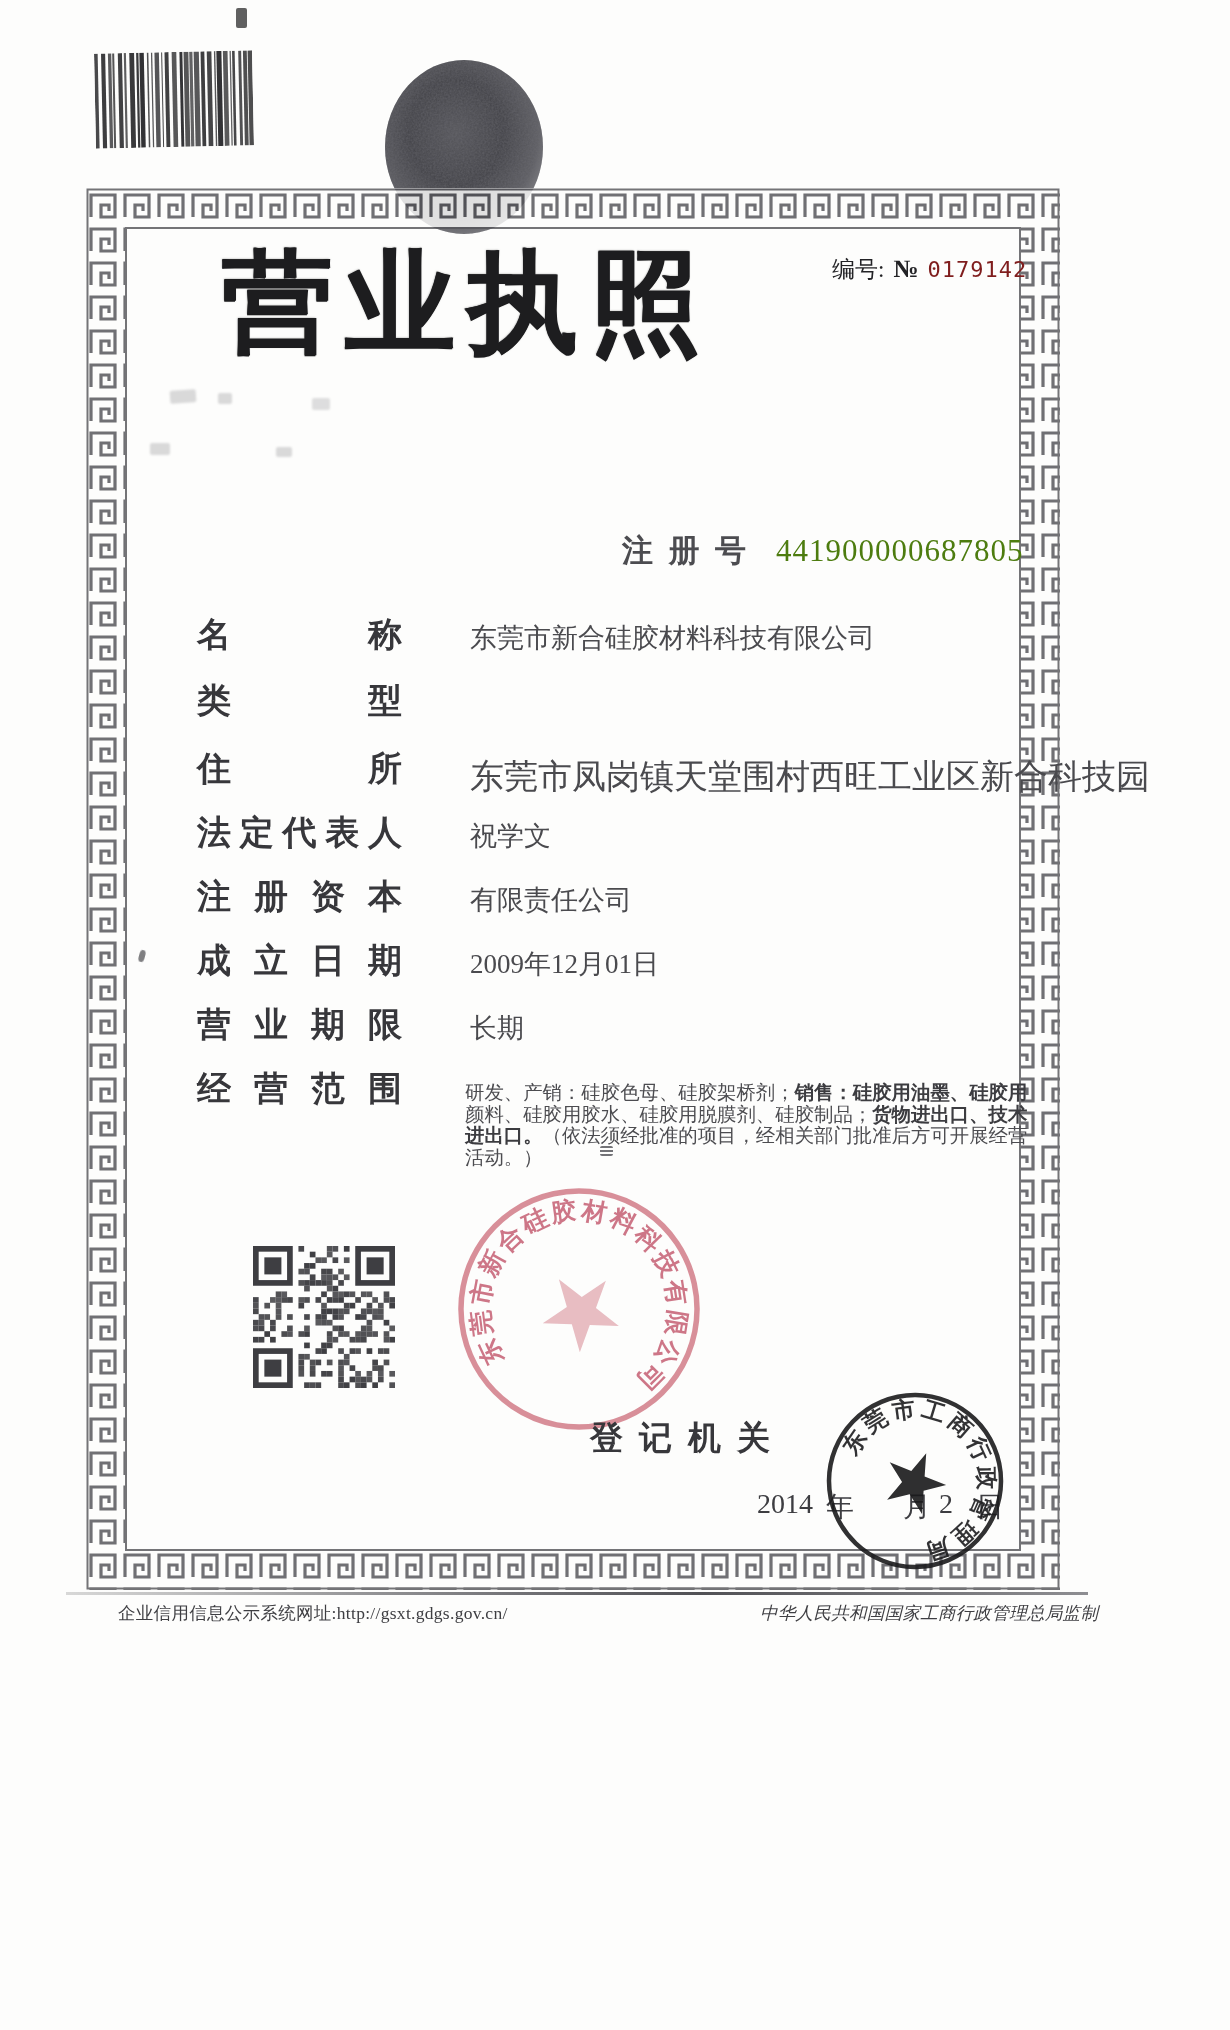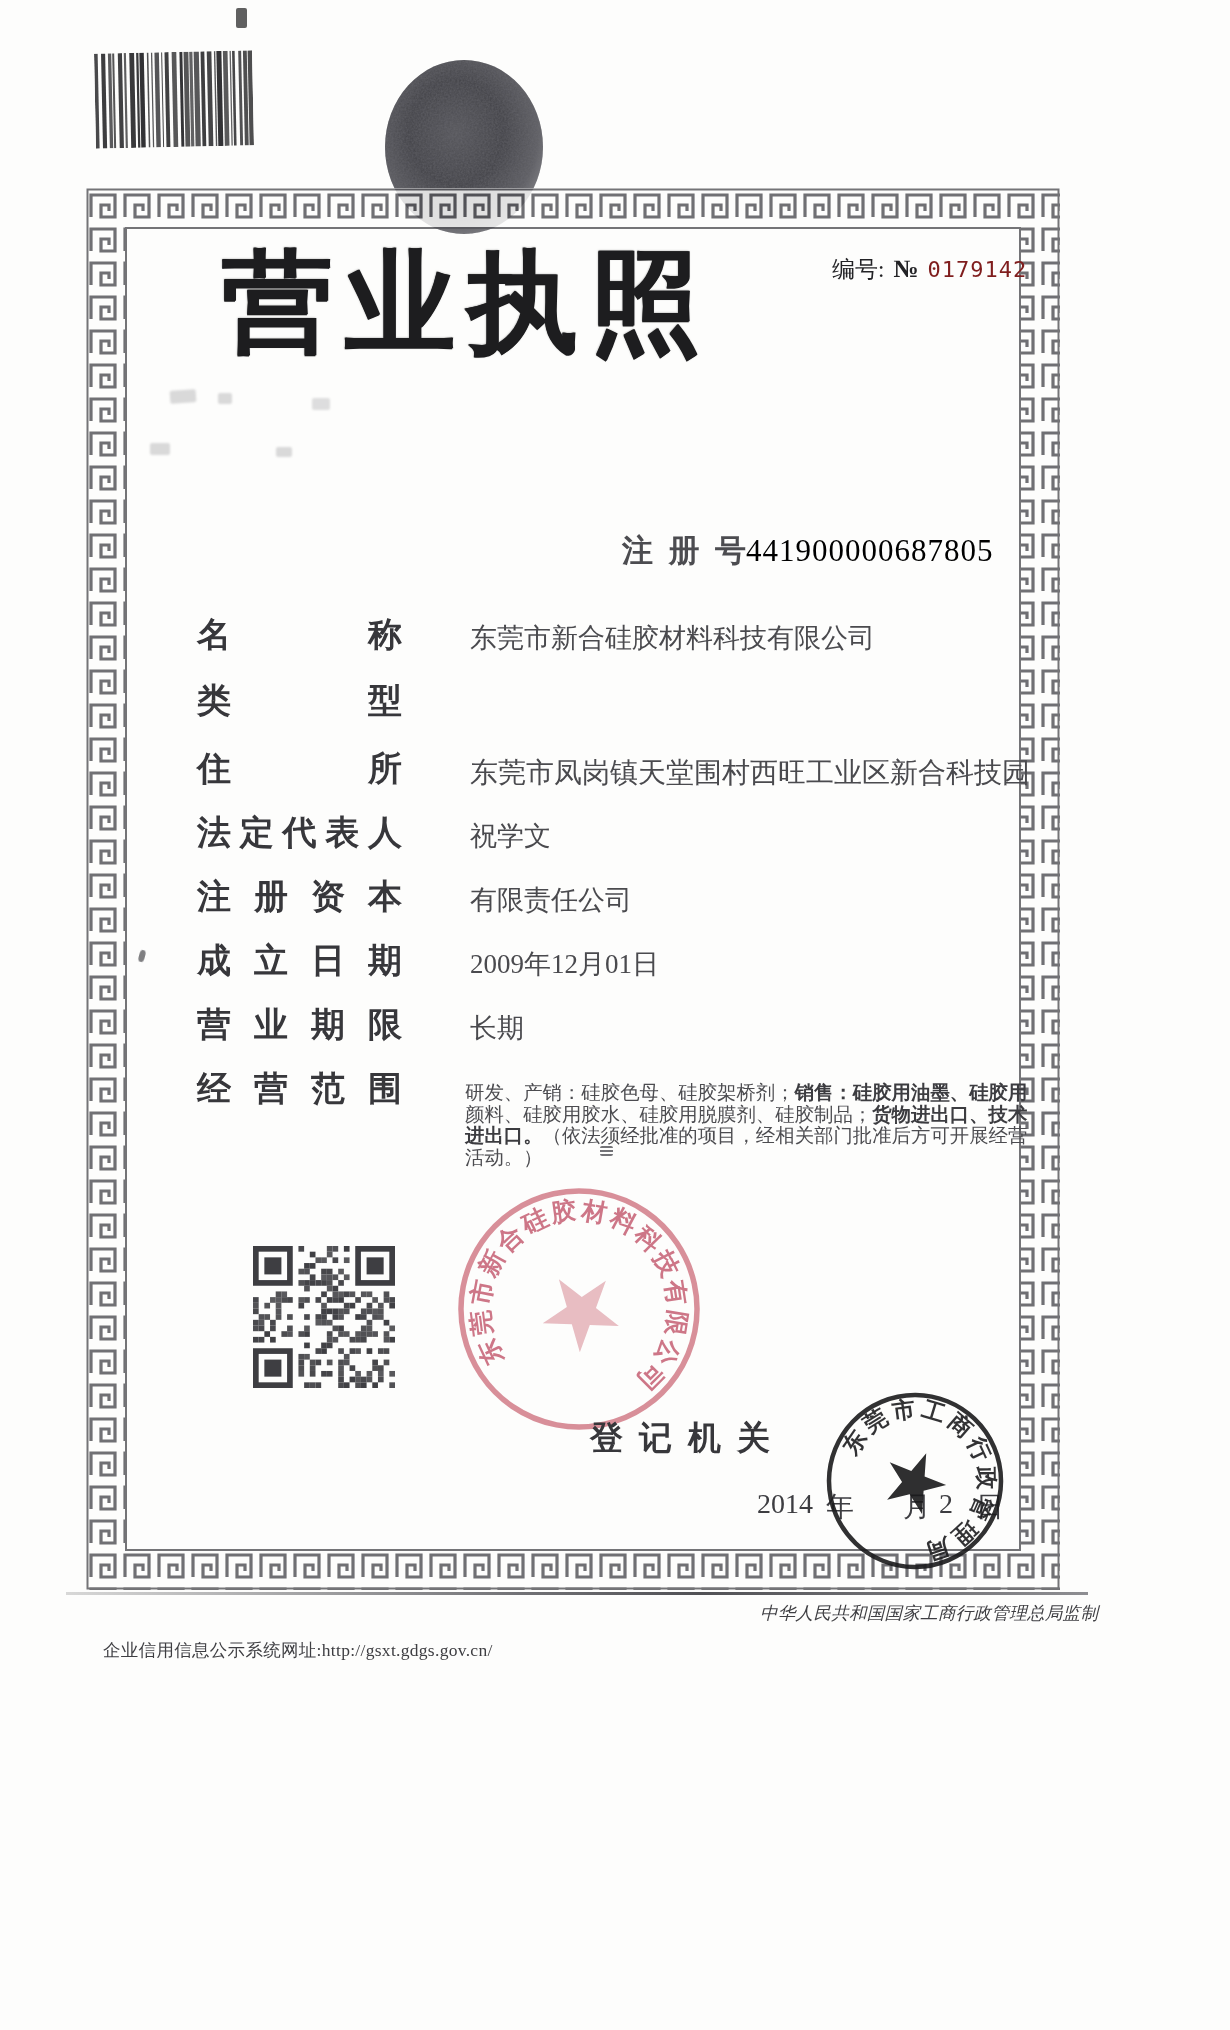--- a/index.html
+++ b/index.html
@@ -22,21 +22,21 @@
   .serial .num{font-size:22px;font-family:"DejaVu Sans Mono","Liberation Mono",monospace;letter-spacing:1px;color:#7f1d1d;}
 
   
   .title{position:absolute;left:222px;top:246px;width:478px;display:flex;justify-content:space-between;
          font-size:110px;font-weight:bold;line-height:1.05;color:#1d1d1f;
          text-shadow:1px 0 0 #1d1d1f,0 1px 0 #1d1d1f,0 0 2px rgba(30,30,30,.55);}
 
   
   .regno{position:absolute;left:622px;top:530px;display:flex;align-items:baseline;color:#4c4c50;}
   .regno .rl{width:124px;display:flex;justify-content:space-between;font-size:31px;font-weight:600;}
-  .regno .rv{font-size:31px;letter-spacing:1px;color:#000000;}
+  .regno .rv{margin-left:30px;font-size:31px;letter-spacing:1px;color:#4d7c0f;}
 
   
   .row{position:absolute;left:197px;display:flex;align-items:flex-start;}
   .lbl{width:205px;display:flex;justify-content:space-between;font-size:34px;font-weight:700;color:#37373b;line-height:1;}
   .val{margin-left:68px;font-size:27px;color:#4a4a4e;line-height:1.15;padding-top:5px;white-space:nowrap;}
 
   
   .scope{position:absolute;left:465px;top:1082px;width:568px;font-size:19.4px;line-height:21.6px;
          color:#4c4c50;word-break:break-all;}
   .scope .b{font-weight:bold;color:#3c3c40;}
@@ -52,21 +52,21 @@
              font-size:33px;font-weight:700;color:#37373b;line-height:1;}
   .date{position:absolute;top:1488px;font-size:28px;color:#3d3d41;}
 
   
   .blackseal{position:absolute;left:812px;top:1384px;width:206px;height:196px;opacity:.9;}
 
   
   .shadowline{position:absolute;left:66px;top:1592px;width:1022px;height:3px;
               background:linear-gradient(to right,rgba(170,170,170,.45),#707074 45%,#515155 62%,#8e8e92);}
   .footer{position:absolute;top:1601px;font-size:17.5px;color:#3e3e42;letter-spacing:.3px;}
-  .footer.left{left:103px;margin-top:37px;}
+  .footer.left{left:118px;}
   .footer.right{left:760px;font-style:italic;}
 
   
   .smudge{position:absolute;background:#8e8e92;filter:blur(1.2px);opacity:.32;border-radius:2px;}
 </style>
 </head>
 <body>
 
 <div class="page">
 
@@ -173,21 +173,21 @@
       <span>类</span>
         <span>型</span>
     </div>
   </div>
 
   <div class="row" style="top:752px">
     <div class="lbl">
       <span>住</span>
         <span>所</span>
     </div>
-    <div class="val" style="font-size:28px">东莞市凤岗镇天堂围村西旺工业区新合科技园</div>
+    <div class="val" style="font-size:34px">东莞市凤岗镇天堂围村西旺工业区新合科技园</div>
   </div>
 
   <div class="row" style="top:816px">
     <div class="lbl">
       <span>法</span>
         <span>定</span>
         <span>代</span>
         <span>表</span>
         <span>人</span>
     </div>

